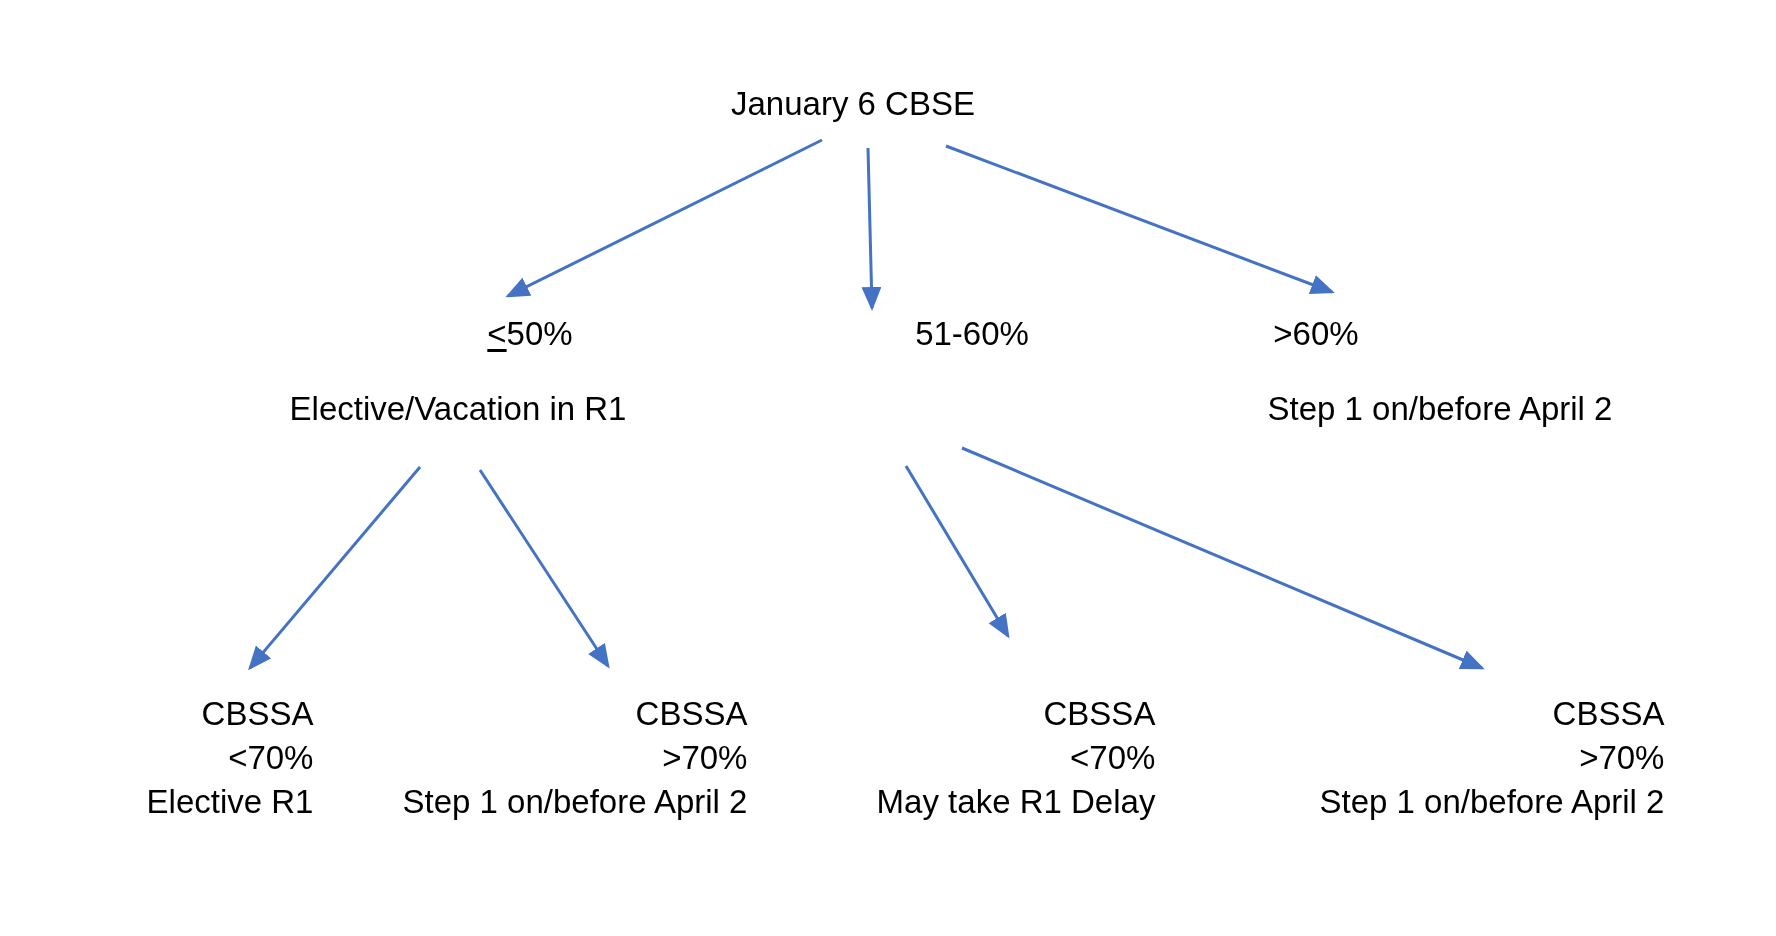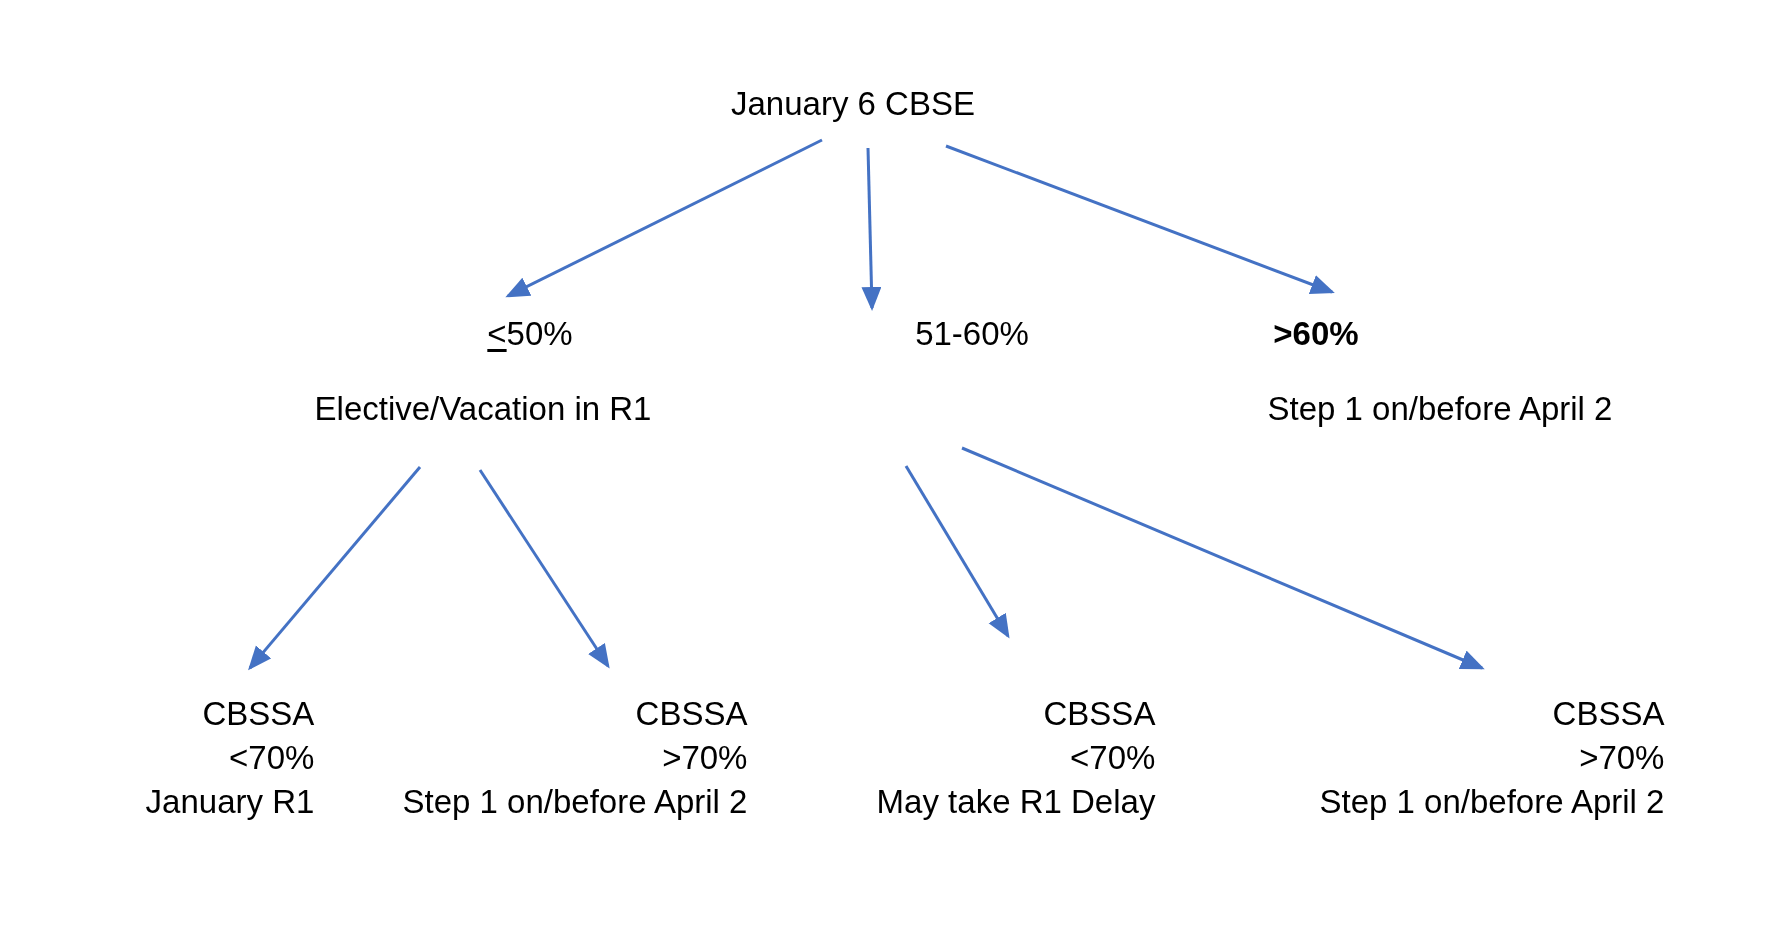--- a/index.html
+++ b/index.html
@@ -69,31 +69,31 @@
   </svg>
 
   <div class="node" style="left:853px; top:84px;">January 6 CBSE</div>
 
   <div class="node" style="left:530px; top:314px;">
     <span class="u">&lt;</span><span>50%</span>
   </div>
   <div class="node" style="left:924px; top:314px;margin-left:48px;">
     <span>51-60%</span>
   </div>
-  <div class="node" style="left:1316px; top:314px;font-weight:bold;">
+  <div class="node" style="left:1316px; top:314px;">
     <span>&gt;60%</span>
   </div>
 
-  <div class="node" style="left:483px; top:389px;">Elective/Vacation in R1</div>
+  <div class="node" style="left:458px; top:389px;">Elective/Vacation in R1</div>
   <div class="node" style="left:1440px; top:389px;">Step 1 on/before April 2</div>
 
   <div class="leaf" style="left:230px; top:692px;">
     <div>CBSSA</div>
     <div>&lt;70%</div>
-    <div>January R1</div>
+    <div>Elective R1</div>
   </div>
 
   <div class="leaf" style="left:575px; top:692px;">
     <div>CBSSA</div>
     <div>&gt;70%</div>
     <div>Step 1 on/before April 2</div>
   </div>
 
   <div class="leaf" style="left:1016px; top:692px;">
     <div>CBSSA</div>

